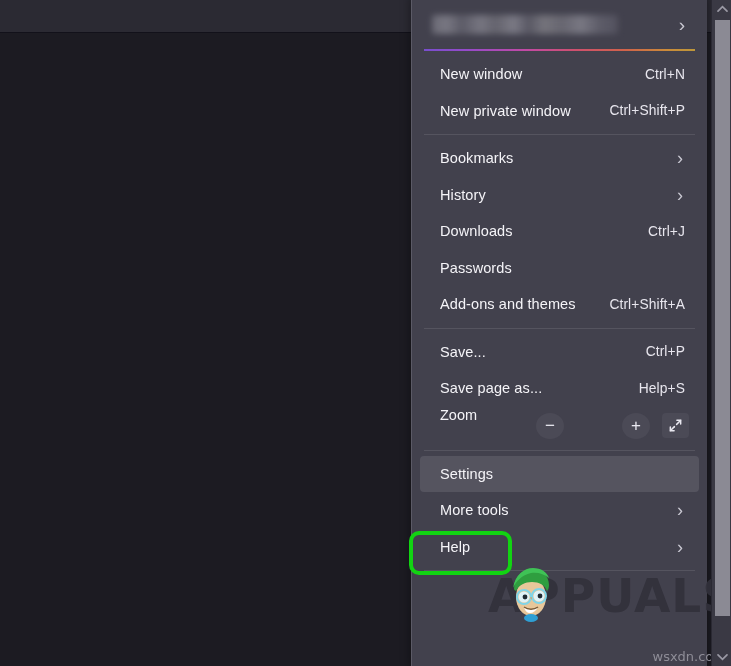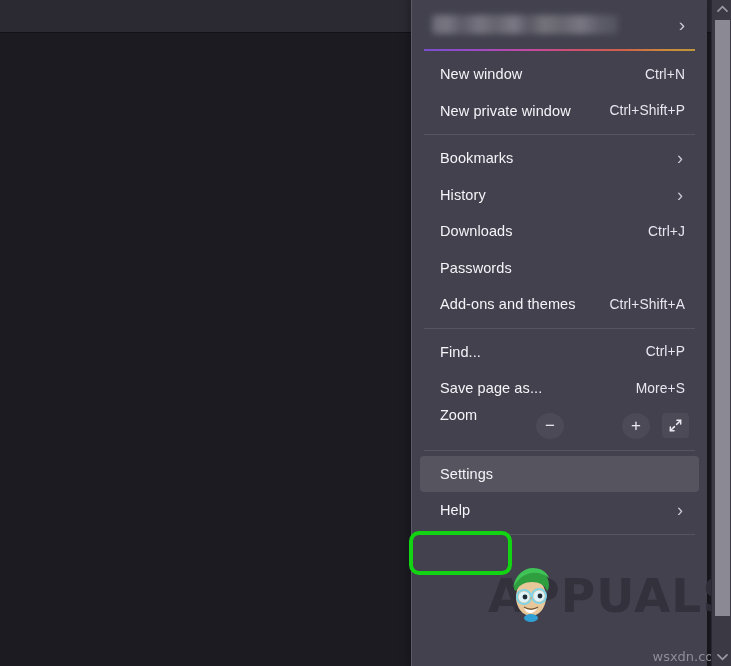--- a/index.html
+++ b/index.html
@@ -267,26 +267,26 @@
         <span class="accel"></span>
       </div>
       <div class="mi">
         <span class="label">Add-ons and themes</span>
         <span class="accel">Ctrl+Shift+A</span>
       </div>
 
       <div class="sep"></div>
 
       <div class="mi">
-        <span class="label">Find...</span>
+        <span class="label">Save...</span>
         <span class="accel">Ctrl+P</span>
       </div>
       <div class="mi">
         <span class="label">Save page as...</span>
-        <span class="accel">More+S</span>
+        <span class="accel">Help+S</span>
       </div>
 
       <div class="zoom-row">
         <span class="label">Zoom</span>
         <span class="zoom-controls">
           <span class="zbtn minus">−</span>
           <span class="zbtn plus">+</span>
           <span class="zbtn expand">
             <svg width="15" height="15" viewBox="0 0 16 16" fill="none" stroke="#e9e8f0" stroke-width="1.6" stroke-linecap="round">
               <path d="M9.5 2.5h4v4"></path>
@@ -296,20 +296,24 @@
             </svg>
           </span>
         </span>
       </div>
 
       <div class="sep"></div>
 
       <div class="mi hovered">
         <span class="label">Settings</span>
         <span class="accel"></span>
+      </div>
+      <div class="mi">
+        <span class="label">More tools</span>
+        <span class="chev">›</span>
       </div>
       <div class="mi">
         <span class="label">Help</span>
         <span class="chev">›</span>
       </div>
 
       <div class="sep"></div>
     </div>
   </div>
 

